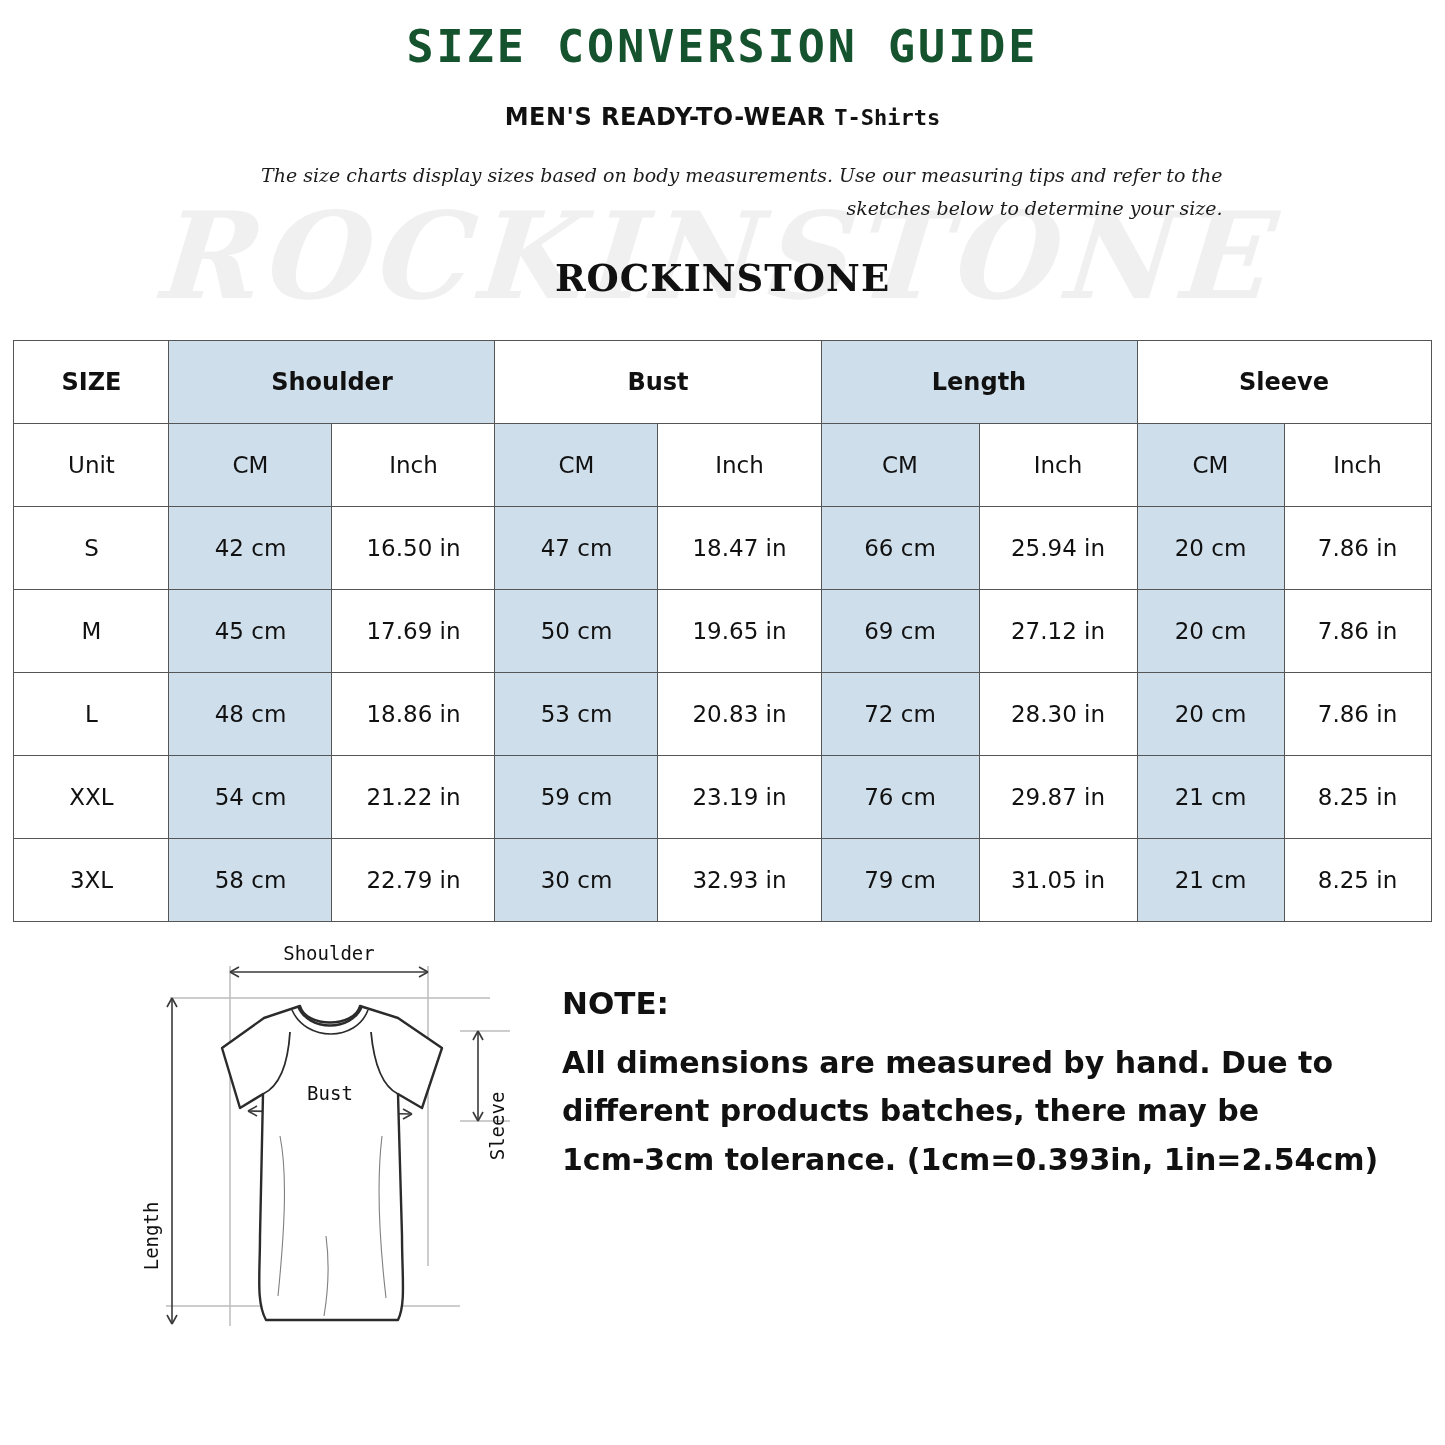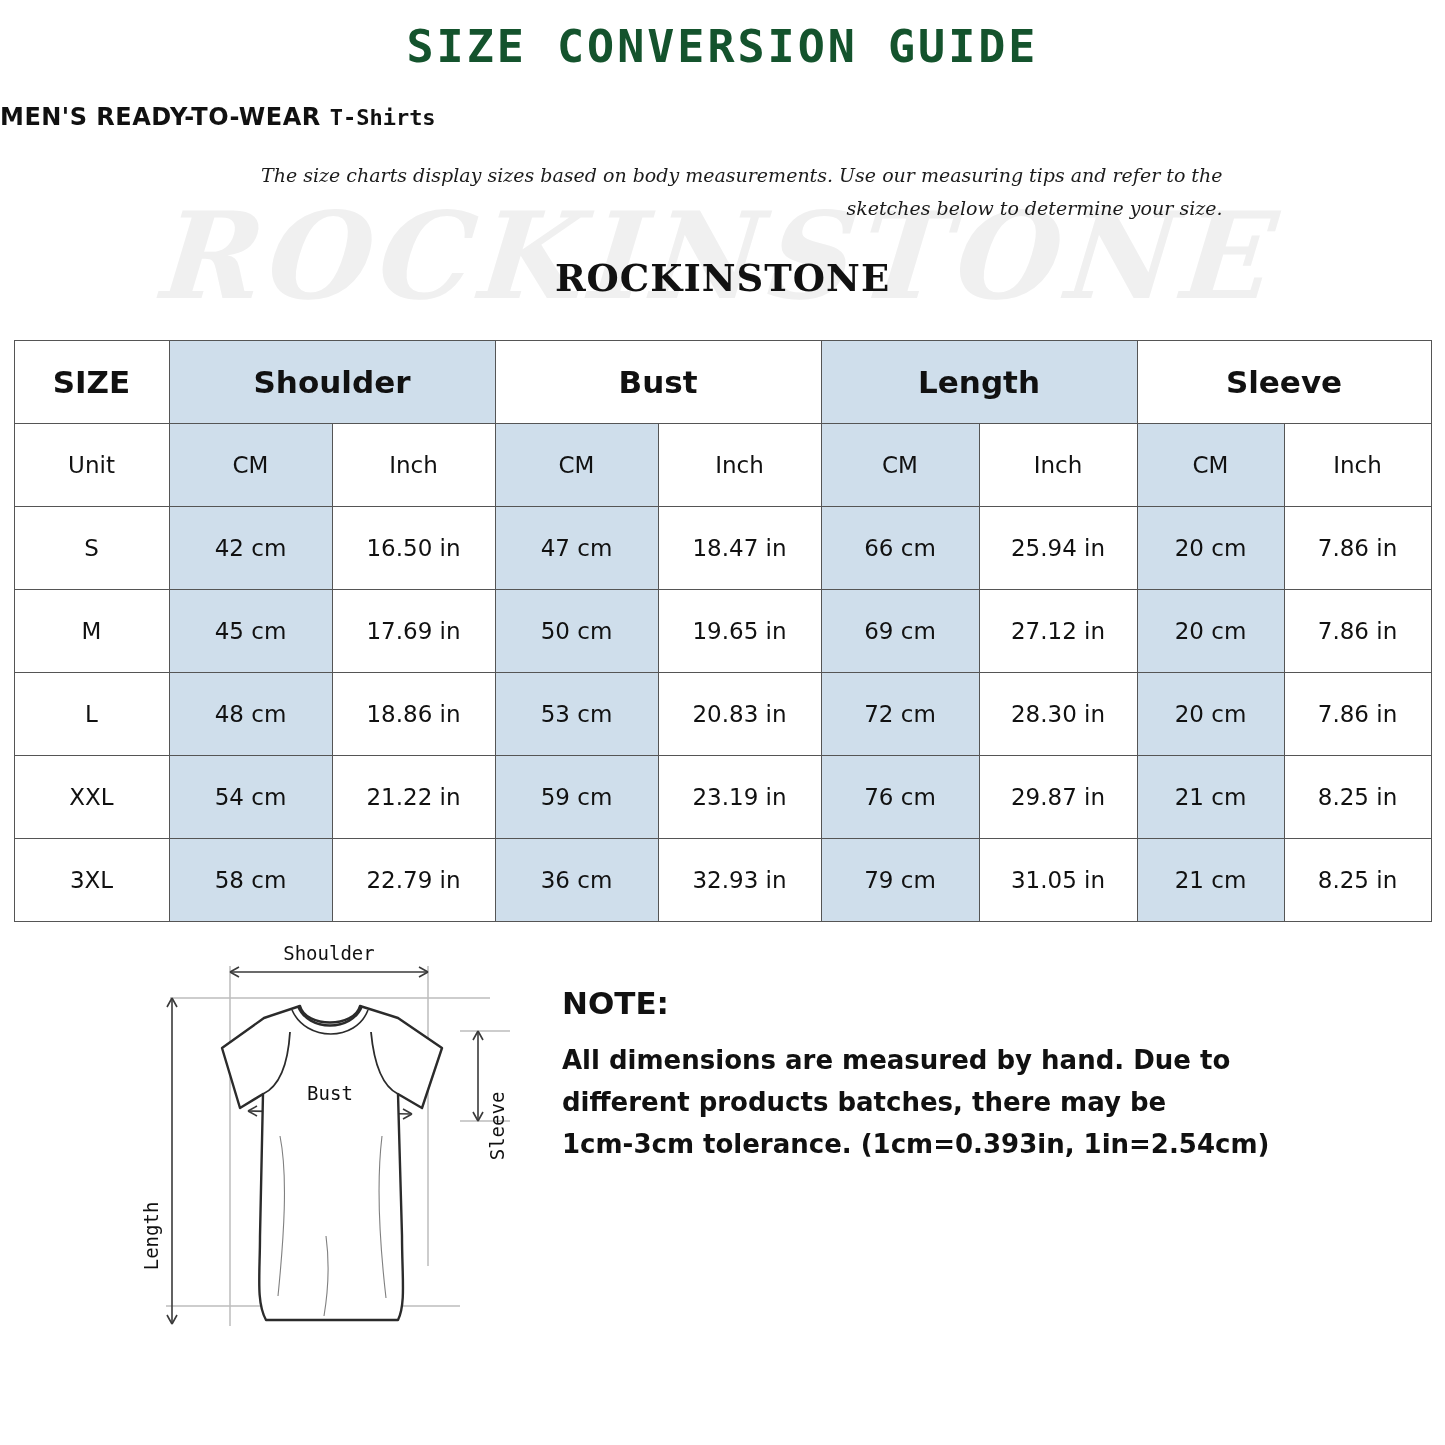--- a/index.html
+++ b/index.html
@@ -46,20 +46,21 @@
     text-align: center;
     font-family: "DejaVu Sans Mono", monospace;
     font-weight: bold;
     font-size: 45px;
     letter-spacing: 3px;
     color: #14532d;
     padding-top: 20px;
   }
 
   .subtitle {
+    text-align: center;
     margin-top: 30px;
     font-size: 24px;
     font-weight: bold;
     letter-spacing: 0.5px;
     color: #111;
   }
   .subtitle .sub-b {
     font-family: "DejaVu Sans Mono", monospace;
     font-size: 22px;
     font-weight: bold;
@@ -98,21 +99,21 @@
     text-align: center;
     vertical-align: middle;
     font-size: 23px;
     font-weight: normal;
     color: #111;
     height: 83px;
     padding: 0;
   }
   table.size-table th {
     font-weight: bold;
-    font-size: 31px;
+    font-size: 24px;
   }
   .hl { background: #cfdeeb; }
   .hdr-size { font-weight: bold; font-size: 23px; }
   .unit-cell { font-size: 23px; }
 
   .bottom {
     position: relative;
     margin-top: 14px;
     height: 390px;
   }
@@ -129,21 +130,21 @@
     top: 49px;
     width: 830px;
   }
   .note-title {
     font-size: 31px;
     font-weight: bold;
     color: #111;
     margin-bottom: 18px;
   }
   .note-body {
-    font-size: 26px;
+    font-size: 30px;
     font-weight: bold;
     line-height: 1.62;
     color: #111;
   }
 </style>
 </head>
 <body>
 
 <div class="page">
 
@@ -236,21 +237,21 @@
           <td>23.19  in</td>
           <td class="hl">76 cm</td>
           <td>29.87  in</td>
           <td class="hl">21 cm</td>
           <td>8.25  in</td>
         </tr>
         <tr>
           <td>3XL</td>
           <td class="hl">58 cm</td>
           <td>22.79  in</td>
-          <td class="hl">36 cm</td>
+          <td class="hl">30 cm</td>
           <td>32.93  in</td>
           <td class="hl">79 cm</td>
           <td>31.05  in</td>
           <td class="hl">21 cm</td>
           <td>8.25  in</td>
         </tr>
       </tbody>
     </table>
 
     <div class="bottom">

